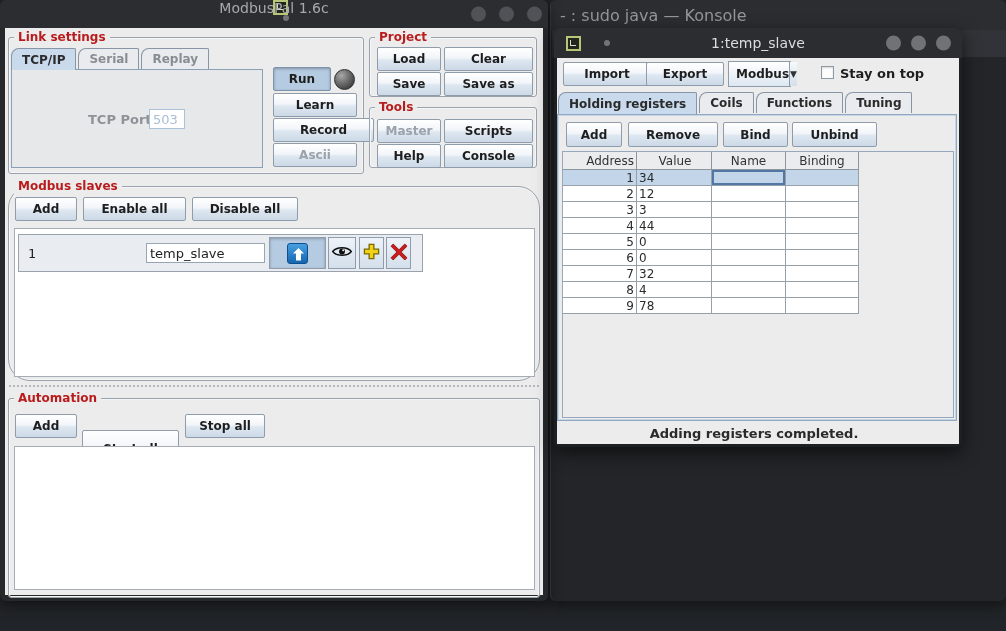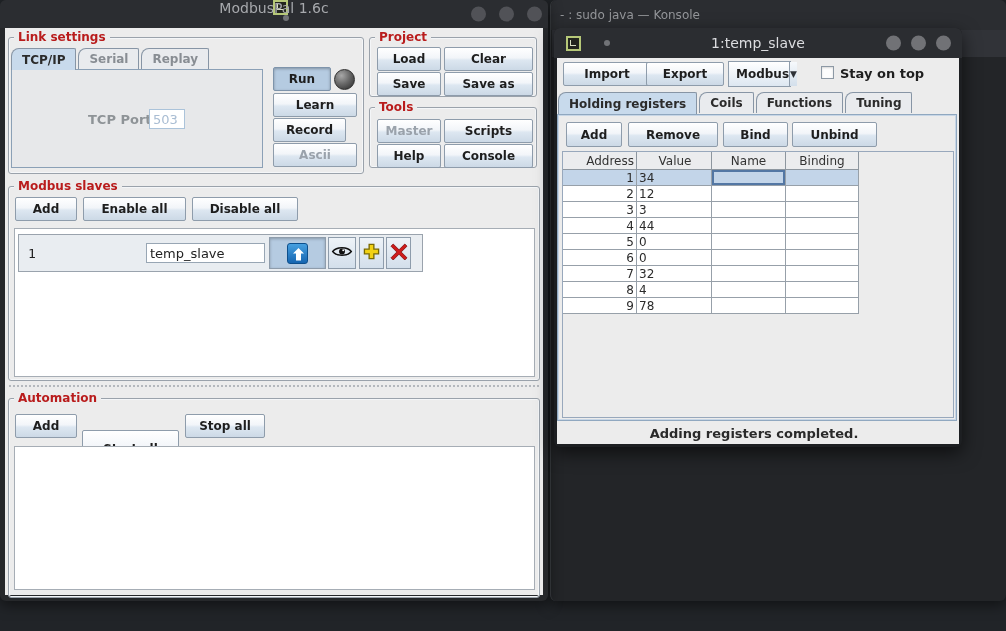--- a/index.html
+++ b/index.html
@@ -43,21 +43,21 @@
   .slave-row{position:absolute;left:3px;top:5px;width:405px;height:38px;background:#e9edf1;border:1px solid #9aa3ad;}
   .slave-id{position:absolute;left:9px;top:11px;font-family:"DejaVu Sans Mono","Liberation Mono",monospace;font-size:13px;color:#222;}
   .ibtn{position:absolute;top:2px;height:32px;display:flex;align-items:center;justify-content:center;
     background:linear-gradient(180deg,#eef3f8,#d3dfeb);border:1px solid #8e9cab;}
   .ibtn.toggled{background:#b5cbe1;box-shadow:inset 0 1px 3px rgba(0,0,0,.25);}
   .arrow-chip{width:21px;height:21px;border-radius:3px;background:linear-gradient(180deg,#47a0e0,#1565b0);border:1px solid #0d4f8c;position:relative;}
   .arrow-chip svg{position:absolute;left:2px;top:2px;}
   
   #kon{left:550px;top:0;width:456px;height:601px;background:#232528;border-left:1px solid #3a3d41;box-shadow:0 4px 14px rgba(0,0,0,.5);}
   #kon .titlebar{height:30px;background:#2b2d31;}
-  #kon .tb-ktitle{margin-left:9px;color:#94969a;font-size:12px;}
+  #kon .tb-ktitle{margin-left:9px;color:#94969a;font-size:16px;}
   .kon-strip{position:absolute;left:1px;right:0;top:30px;height:27px;background:#313338;}
   
   #ts{left:554px;top:28px;width:408px;height:419px;background:#1d1f22;box-shadow:0 6px 18px rgba(0,0,0,.6);}
   #ts .titlebar{height:30px;}
   #ts .tb-title{color:#dcdde0;}
   #ts .wc{background:#717276;}
   #ts-content{position:absolute;left:3px;right:3px;top:30px;bottom:3px;background:#ececec;}
   .combo{position:absolute;display:flex;align-items:center;background:linear-gradient(180deg,#ffffff,#dde7f1);
     border:1px solid #8e9cab;font-weight:bold;color:#1e1e1e;}
   .combo .cval{flex:1;padding-left:7px;}
@@ -113,41 +113,41 @@
         <div class="tab">Serial</div>
         <div class="tab">Replay</div>
       </div>
       <div style="position:absolute;left:2px;top:31px;width:252px;height:99px;background:#e7e8ea;border:1px solid #8ba0b6;">
         <span class="lbl-dis" style="left:76px;top:42px;">TCP Port:</span>
         <input class="tfield disfield" style="left: 137px; top: 39px; width: 36px; height: 20px;" value="503">
       </div>
       <div class="btn toggled" style="left:264px;top:29px;width:58px;height:24px;">Run</div>
       <div class="led" style="left:325px;top:31px;"></div>
       <div class="btn" style="left:264px;top:55px;width:84px;height:24px;">Learn</div>
-      <div class="btn" style="left:264px;top:80px;width:73px;height:24px;">Record</div>
+      <div class="btn" style="left:264px;top:80px;width:101px;height:24px;">Record</div>
       <div class="btn dis" style="left:264px;top:105px;width:84px;height:24px;">Ascii</div>
     </div>
 
     <div class="grp" style="left:364px;top:79px;width:168px;height:61px;">
       <span class="gtitle">Tools</span>
       <div class="btn dis" style="left:7px;top:11px;width:64px;height:24px;">Master</div>
       <div class="btn" style="left:74px;top:11px;width:89px;height:24px;">Scripts</div>
       <div class="btn" style="left:7px;top:36px;width:64px;height:24px;">Help</div>
       <div class="btn" style="left:74px;top:36px;width:89px;height:24px;">Console</div>
     </div>
 
     <div class="grp" style="left:364px;top:9px;width:168px;height:60px;">
       <span class="gtitle">Project</span>
       <div class="btn" style="left:7px;top:9px;width:64px;height:24px;">Load</div>
       <div class="btn" style="left:74px;top:9px;width:89px;height:24px;">Clear</div>
       <div class="btn" style="left:7px;top:34px;width:64px;height:24px;">Save</div>
       <div class="btn" style="left:74px;top:34px;width:89px;height:24px;">Save as</div>
     </div>
 
-    <div class="grp" style="left:3px;top:158px;width:532px;height:195px;">
+    <div class="grp" style="left:3px;top:158px;width:532px;height:195px;border-radius:22px;">
       <span class="gtitle">Modbus slaves</span>
       <div class="btn" style="left:6px;top:10px;width:62px;height:24px;">Add</div>
       <div class="btn" style="left:74px;top:10px;width:103px;height:24px;">Enable all</div>
       <div class="btn" style="left:183px;top:10px;width:106px;height:24px;">Disable all</div>
       <div class="whitepanel" style="left:5px;top:41px;width:521px;height:149px;">
         <div class="slave-row">
           <span class="slave-id">1</span>
           <input class="tfield" style="left: 127px; top: 8px; width: 119px; height: 20px;" value="temp_slave">
           <div class="ibtn toggled" style="left:250px;width:57px;">
             <div class="arrow-chip">

